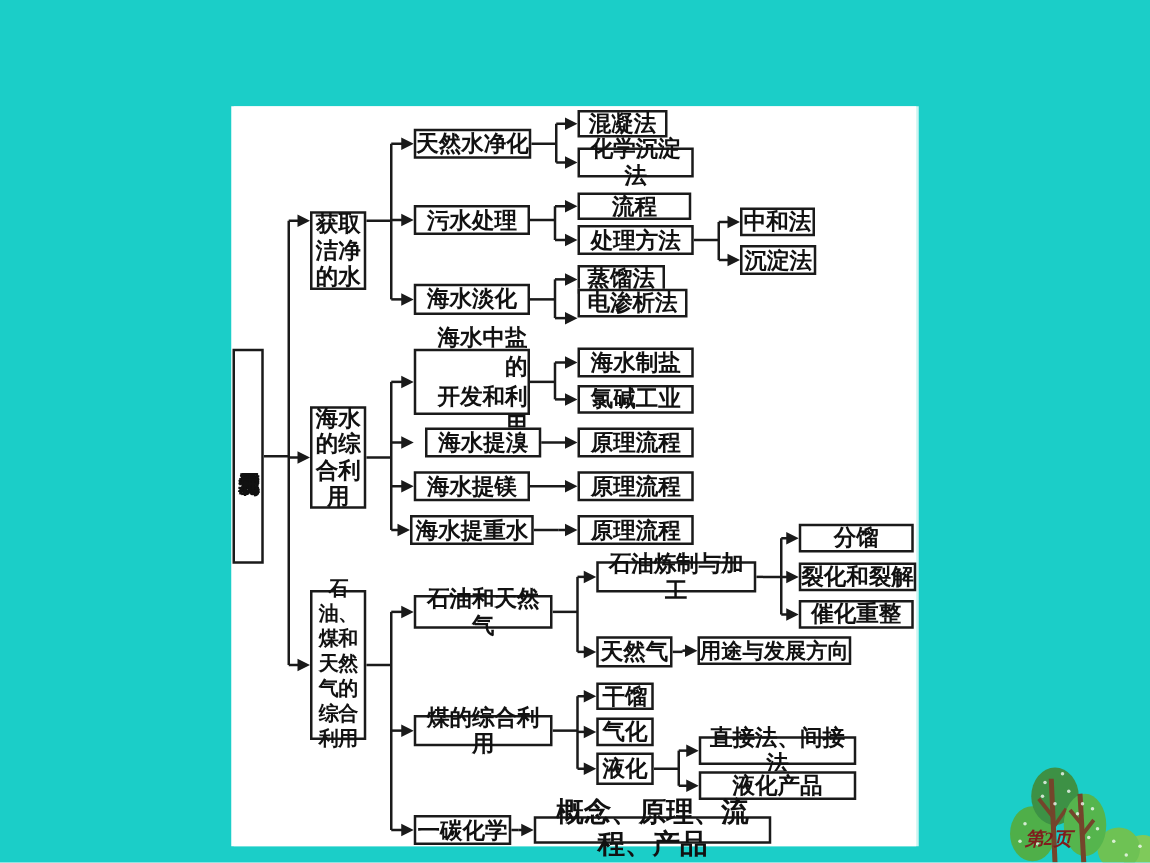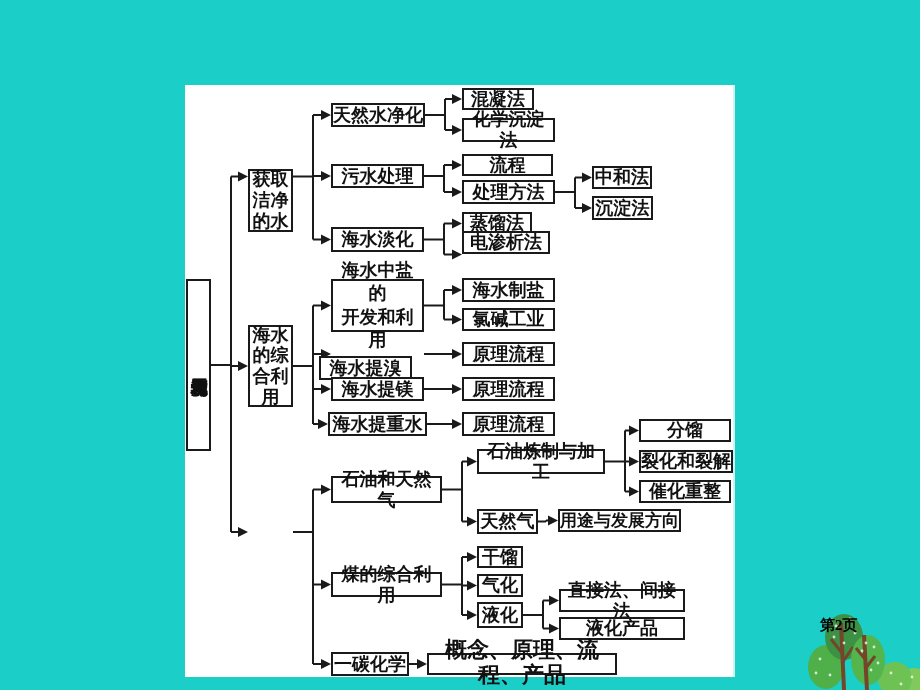--- a/index.html
+++ b/index.html
@@ -10,21 +10,21 @@
   #wires{position:absolute;left:0;top:0;pointer-events:none;}
   .node{position:absolute;box-sizing:border-box;border:2px solid #1a1a1a;background:#fff;
         display:flex;align-items:center;justify-content:center;text-align:center;
         font-weight:bold;color:#111;font-size:18px;line-height:1.15;white-space:pre-line;
         font-family:"Liberation Serif","DejaVu Serif",serif;}
   .node.vertical{writing-mode:vertical-rl;text-orientation:upright;font-size:17px;line-height:1.2;}
   [data-name="node-petroleum-coal-gas"]{font-size:16px;letter-spacing:-0.5px;line-height:1.25;}
   [data-name="node-uses-and-development"]{font-size:17px;}
   [data-name="node-concept-principle-process-product"]{font-size:22px;font-family:Liberation Mono, monospace;}
   [data-name="node-salt-development"]{line-height:1.3;}
-  .pagenum{position:absolute;left:820px;top:616px;font-size:15px;font-weight:bold;color:#000000;}
+  .pagenum{position:absolute;left:820px;top:662px;font-size:15px;font-weight:bold;color:#7f1d1d;font-style:italic;}
   .trees{position:absolute;left:770px;top:573px;}
 </style>
 </head>
 <body>
 
 <div class="page" data-name="slide" style="background: rgb(27, 206, 200);">
 
   <div class="panel" id="panel" data-name="slide-content-panel" style="background: rgb(255, 255, 255);">
     <svg id="wires" width="548" height="592" viewBox="0 0 548 592" data-name="connector-lines">
         <line x1="26" y1="280" x2="46" y2="280" stroke="#1A1A1A" stroke-width="2"></line>
@@ -149,30 +149,36 @@
       <div class="node" data-name="node-treatment-methods" style="left: 277px; top: 95px; width: 93px; height: 24px;">处理方法</div>
       <div class="node" data-name="node-neutralization" style="left: 407px; top: 81px; width: 60px; height: 23px;">中和法</div>
       <div class="node" data-name="node-precipitation" style="left: 407px; top: 111px; width: 61px; height: 24px;">沉淀法</div>
       <div class="node" data-name="node-seawater-desalination" style="left: 146px; top: 142px; width: 93px; height: 25px;">海水淡化</div>
       <div class="node" data-name="node-distillation" style="left: 277px; top: 127px; width: 70px; height: 23px;">蒸馏法</div>
       <div class="node" data-name="node-electrodialysis" style="left: 277px; top: 146px; width: 88px; height: 23px;">电渗析法</div>
       <div class="node" data-name="node-seawater-utilization" style="left: 63px; top: 240px; width: 45px; height: 82px;">海水
 的综
 合利
 用</div>
-      <div class="node" data-name="node-salt-development" style="left: 146px; top: 194px; width: 93px; height: 53px;">海水中盐的
+      <div class="node" data-name="node-salt-development" style="left: 146px; top: 194px; width: 93px; height: 53px; text-align: right;">海水中盐的
 开发和利用</div>
       <div class="node" data-name="node-salt-production" style="left: 277px; top: 193px; width: 93px; height: 24px;">海水制盐</div>
       <div class="node" data-name="node-chlor-alkali-industry" style="left: 277px; top: 223px; width: 93px; height: 23px;">氯碱工业</div>
-      <div class="node" data-name="node-bromine-extraction" style="left: 134px; top: 257px; width: 93px; height: 24px; margin-top: 14px;">海水提溴</div>
+      <div class="node" data-name="node-bromine-extraction" style="left: 155px; top: 257px; width: 93px; height: 24px;">海水提溴</div>
       <div class="node" data-name="node-principle-process-bromine" style="left: 277px; top: 257px; width: 93px; height: 24px;">原理流程</div>
       <div class="node" data-name="node-magnesium-extraction" style="left: 146px; top: 292px; width: 93px; height: 24px;">海水提镁</div>
       <div class="node" data-name="node-principle-process-magnesium" style="left: 277px; top: 292px; width: 93px; height: 24px;">原理流程</div>
       <div class="node" data-name="node-heavy-water-extraction" style="left: 143px; top: 327px; width: 99px; height: 24px;">海水提重水</div>
       <div class="node" data-name="node-principle-process-heavy-water" style="left: 277px; top: 327px; width: 93px; height: 24px;">原理流程</div>
+      <div class="node" data-name="node-petroleum-coal-gas" style="left: 63px; top: 387px; width: 45px; height: 120px;">石油、
+煤和
+天然
+气的
+综合
+利用</div>
       <div class="node" data-name="node-petroleum-and-natural-gas" style="left: 146px; top: 391px; width: 111px; height: 27px;">石油和天然气</div>
       <div class="node" data-name="node-refining-and-processing" style="left: 292px; top: 364px; width: 128px; height: 25px;">石油炼制与加工</div>
       <div class="node" data-name="node-fractionation" style="left: 454px; top: 334px; width: 92px; height: 23px;">分馏</div>
       <div class="node" data-name="node-cracking" style="left: 454px; top: 365px; width: 94px; height: 23px;">裂化和裂解</div>
       <div class="node" data-name="node-catalytic-reforming" style="left: 454px; top: 395px; width: 92px; height: 23px;">催化重整</div>
       <div class="node" data-name="node-natural-gas" style="left: 292px; top: 424px; width: 61px; height: 25px;">天然气</div>
       <div class="node" data-name="node-uses-and-development" style="left: 373px; top: 424px; width: 123px; height: 23px;">用途与发展方向</div>
       <div class="node" data-name="node-coal-utilization" style="left: 146px; top: 487px; width: 111px; height: 25px;">煤的综合利用</div>
       <div class="node" data-name="node-dry-distillation" style="left: 292px; top: 461px; width: 46px; height: 22px;">干馏</div>
       <div class="node" data-name="node-gasification" style="left: 292px; top: 489px; width: 46px; height: 23px;">气化</div>

